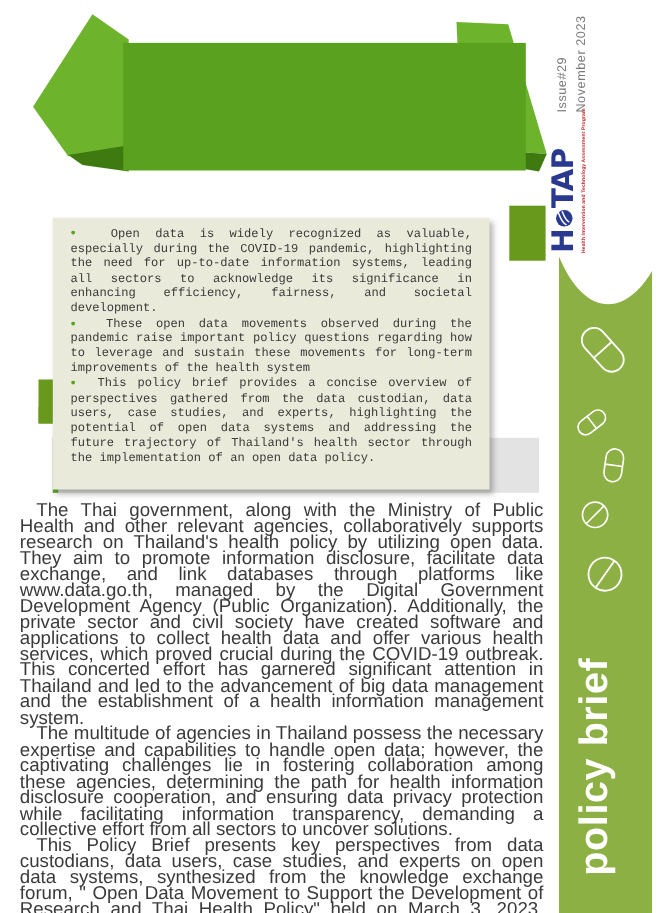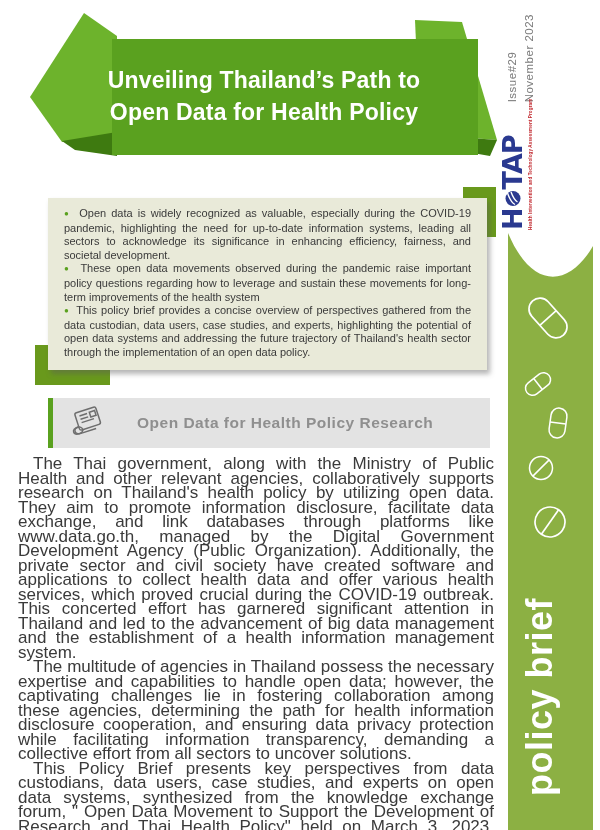--- a/index.html
+++ b/index.html
@@ -32,23 +32,23 @@
     margin-top:2px;white-space:nowrap;font-weight:bold;}
 
   
   .highlight-heading{position:absolute;left:64px;top:166px;color:var(--heading-gray,#8f8f8f);
     font-size:15.5px;font-weight:bold;letter-spacing:.4px;}
   .green-square{position:absolute;left:463px;top:187px;width:33px;height:50px;
     background:var(--accent-green,#69991c);z-index:1;}
   .l-shape{position:absolute;left:35px;top:345px;width:75px;height:40px;z-index:1;
     border-left:15px solid var(--accent-green,#69991c);
     border-bottom:15px solid var(--accent-green,#69991c);}
-  .highlight-box{position:absolute;left:48px;top:198px;width:439px;min-height:172px;z-index:2;
-    background:var(--box-beige,#e9ead9);padding:9px 16px 0;
-    box-shadow:3px 4px 5px rgba(90,90,90,.45);}
+  .highlight-box{position:absolute;left:48px;top:198px;width:397px;min-height:172px;z-index:2;
+    background:var(--box-beige,#e9ead9);padding:9px 16px 20px;
+    box-shadow:3px 4px 5px rgba(90,90,90,.45);font-family:Liberation Mono, monospace;}
   .highlight-box p{font-size:11px;line-height:13.6px;color:var(--text-dark,#3a3a3a);
     text-align:justify;}
   .highlight-box p::before{content:"\25CF\00a0\00a0";color:var(--banner-green,#5aa11f);
     font-size:8px;position:relative;top:-1px;}
 
   
   .section-bar{position:absolute;left:48px;top:398px;width:442px;height:50px;
     background:var(--bar-gray,#e3e3e3);display:flex;align-items:center;
     border-left:5px solid var(--banner-green,#5aa11f);}
   .section-icon{margin-left:12px;flex:none;}
@@ -71,24 +71,20 @@
 
 <div class="page">
 
   <svg class="ribbon-svg" width="600" height="170" viewBox="0 0 600 170">
     <polygon points="84,13 117,36 117,133 62,142 30,97" style="fill:var(--tail-green,#6db32c)"></polygon>
     <polygon points="62,141 117,132 117,156 75,150" style="fill:var(--fold-green,#3e7a10)"></polygon>
     <polygon points="415,20 462,22 497,140 420,134" style="fill:var(--tail-green,#6db32c)"></polygon>
     <polygon points="420,134 497,140 490,156 432,146" style="fill:var(--fold-green,#3e7a10)"></polygon>
     <rect x="112" y="39" width="366" height="116" style="fill:var(--banner-green,#5aa11f)"></rect>
   </svg>
-  <h1 class="banner-title">
-    <span>Unveiling Thailand’s Path to</span><br>
-    <span>Open Data for Health Policy</span>
-  </h1>
 
   <div class="issue-block vertical">
     <div>Issue#29</div>
     <div>November 2023</div>
   </div>
 
   <div class="logo-outer">
     <div class="logo-inner">
       <div class="logo-row">
         <span>H</span>

